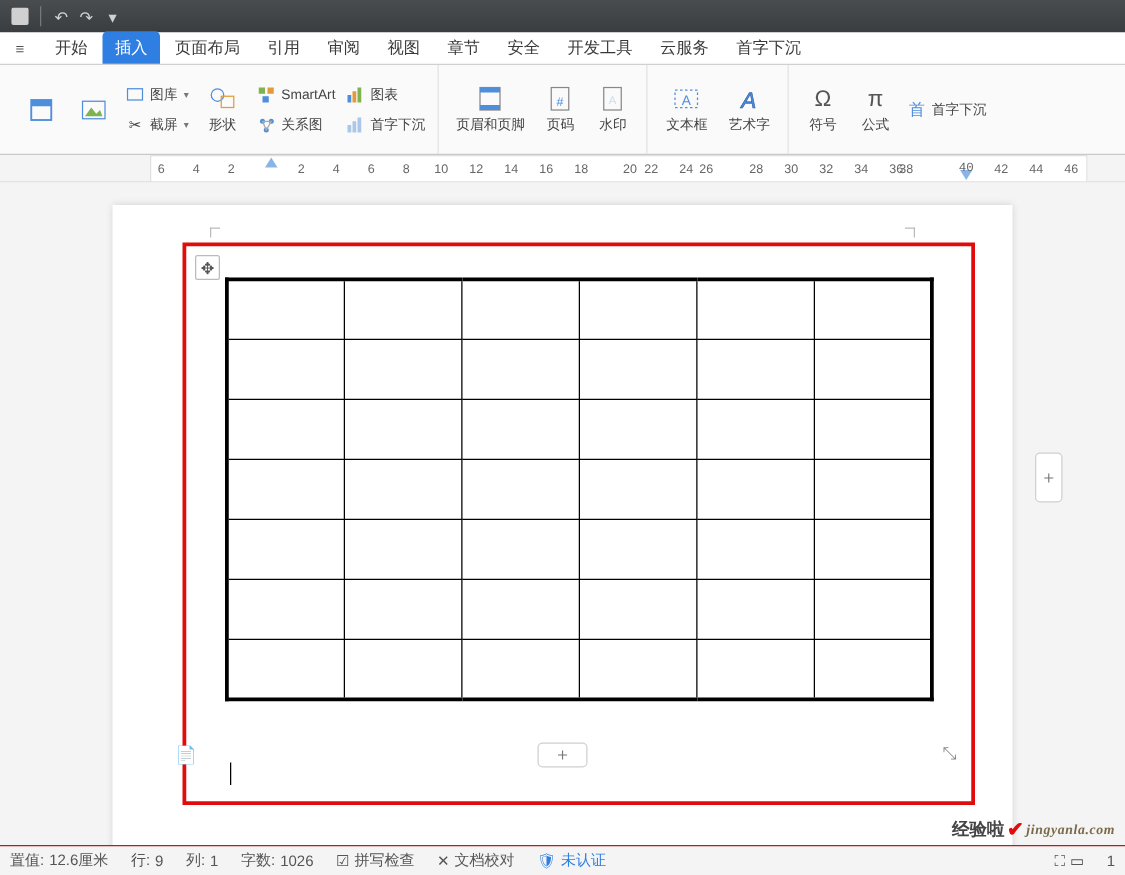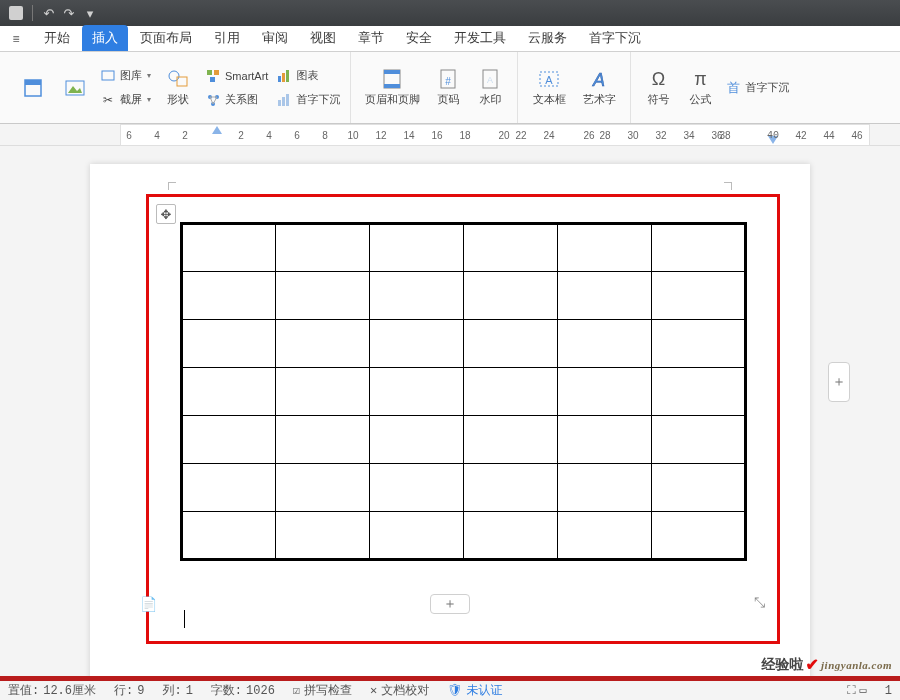--- a/index.html
+++ b/index.html
@@ -160,26 +160,25 @@
   }
   .firstline-ico {
     position:absolute; left:50px; bottom:72px;
     width:16px; height:16px;
     color:#5b8bd6; font-size:14px;
   }
   .statusbar {
     position:absolute; left:0; right:0; bottom:0;
     height:24px;
     background:#f4f4f4;
-    border-top:5px solid #b91c1c;
+    border-top:1px solid #b91c1c;
     display:flex; align-items:center;
     font-size:12px; color:#555;
     padding:0 8px;
     gap:18px;
-    font-family:Liberation Mono, monospace;
   }
   .statusbar .stat { display:flex; align-items:center; gap:4px; cursor:pointer;}
   .statusbar .spacer { flex:1; }
   .watermark {
     position:absolute; right:8px; bottom:26px;
     font-size:14px; font-weight:bold;
     color:#444;
     display:flex; align-items:center; gap:2px;
   }
   .watermark .check { color:#e20b0b; font-size:16px;}
@@ -388,21 +387,21 @@
       <div class="tick" style="left: 176px;">6</div>
       <div class="tick" style="left: 204px;">8</div>
       <div class="tick" style="left: 232px;">10</div>
       <div class="tick" style="left: 260px;">12</div>
       <div class="tick" style="left: 288px;">14</div>
       <div class="tick" style="left: 316px;">16</div>
       <div class="tick" style="left: 344px;">18</div>
       <div class="tick" style="left: 352px; margin-left: 31px;">20</div>
       <div class="tick" style="left: 400px;">22</div>
       <div class="tick" style="left: 428px;">24</div>
-      <div class="tick" style="left: 468px;">26</div>
+      <div class="tick" style="left: 444px;">26</div>
       <div class="tick" style="left: 484px;">28</div>
       <div class="tick" style="left: 512px;">30</div>
       <div class="tick" style="left: 540px;">32</div>
       <div class="tick" style="left: 568px;">34</div>
       <div class="tick" style="left: 596px;">36</div>
       <div class="tick" style="left: 604px;">38</div>
       <div class="tick" style="left: 652px; font-family: Liberation Mono, monospace;">40</div>
       <div class="tick" style="left: 680px;">42</div>
       <div class="tick" style="left: 708px;">44</div>
       <div class="tick" style="left: 736px;">46</div>

